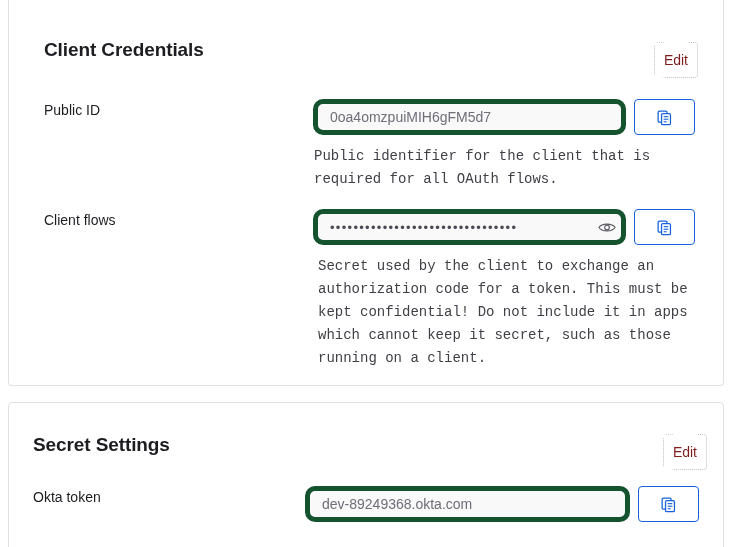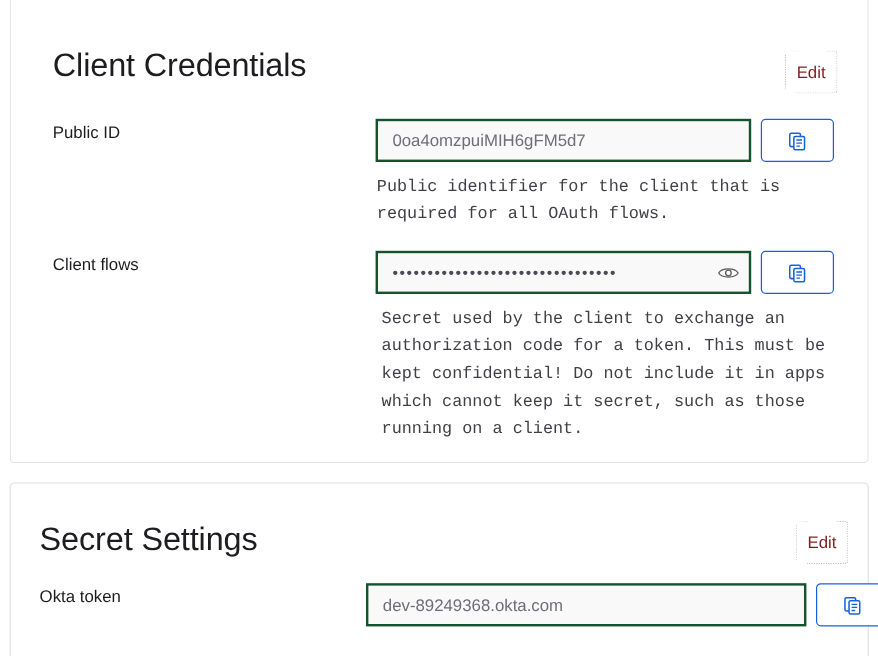--- a/index.html
+++ b/index.html
@@ -41,22 +41,22 @@
   #card-general {
     top: 402px;
     height: 160px;
   }
   .card-header {
     position: relative;
     padding: 0;
   }
   .card-title {
     position: absolute;
-    font-size: 27px;
-    font-weight: normal;
+    font-size: 19px;
+    font-weight: bold;
     color: #1d1d21;
     letter-spacing: -0.1px;
   }
   #credentials-title { left: 35px; top: 39px; }
   #general-title { left: 24px; top: 31px; }
 
   .edit-link {
     position: absolute;
     font-size: 14px;
     color: #7f1d1d;
@@ -93,22 +93,22 @@
   }
   .input-wrap {
     position: absolute;
     display: flex;
     align-items: center;
   }
   .text-input {
     box-sizing: border-box;
     height: 36px;
     background: #f9f9f9;
-    border: 2px solid #14532d;
-    border-radius: 0;
+    border: 5px solid #14532d;
+    border-radius: 10px;
     font-size: 14px;
     color: #6e6e78;
     padding: 0 34px 0 12px;
     font-family: "Liberation Sans", sans-serif;
     outline: none;
     position: relative;
   }
   .secret-input {
     letter-spacing: 1.3px;
     font-size: 13px;
@@ -204,21 +204,21 @@
   </div>
 
   <div class="card" id="card-general">
     <div class="card-header">
       <div class="card-title" id="general-title">Secret Settings</div>
     </div>
 
     <div class="field-row">
       <div class="field-label" style="left:24px; top:86px;">Okta token</div>
       <div class="input-wrap" style="left:296px; top:83px;">
-        <input class="text-input" style="width: 367px;" type="text" readonly="" value="dev-89249368.okta.com">
+        <input class="text-input" style="width: 325px;" type="text" readonly="" value="dev-89249368.okta.com">
         <div class="copy-button">
           <svg width="17" height="17" viewBox="0 0 20 20">
             <rect x="2.5" y="2.5" width="10.5" height="13" rx="1.5" fill="none" stroke="#1662dd" stroke-width="1.5"></rect>
             <rect x="6.5" y="5.5" width="10.5" height="13" rx="1.5" fill="#ffffff" stroke="#1662dd" stroke-width="1.5"></rect>
             <line x1="9" y1="9" x2="14.5" y2="9" stroke="#1662dd" stroke-width="1.3"></line>
             <line x1="9" y1="12" x2="14.5" y2="12" stroke="#1662dd" stroke-width="1.3"></line>
             <line x1="9" y1="15" x2="12.5" y2="15" stroke="#1662dd" stroke-width="1.3"></line>
           </svg>
         </div>
       </div>

